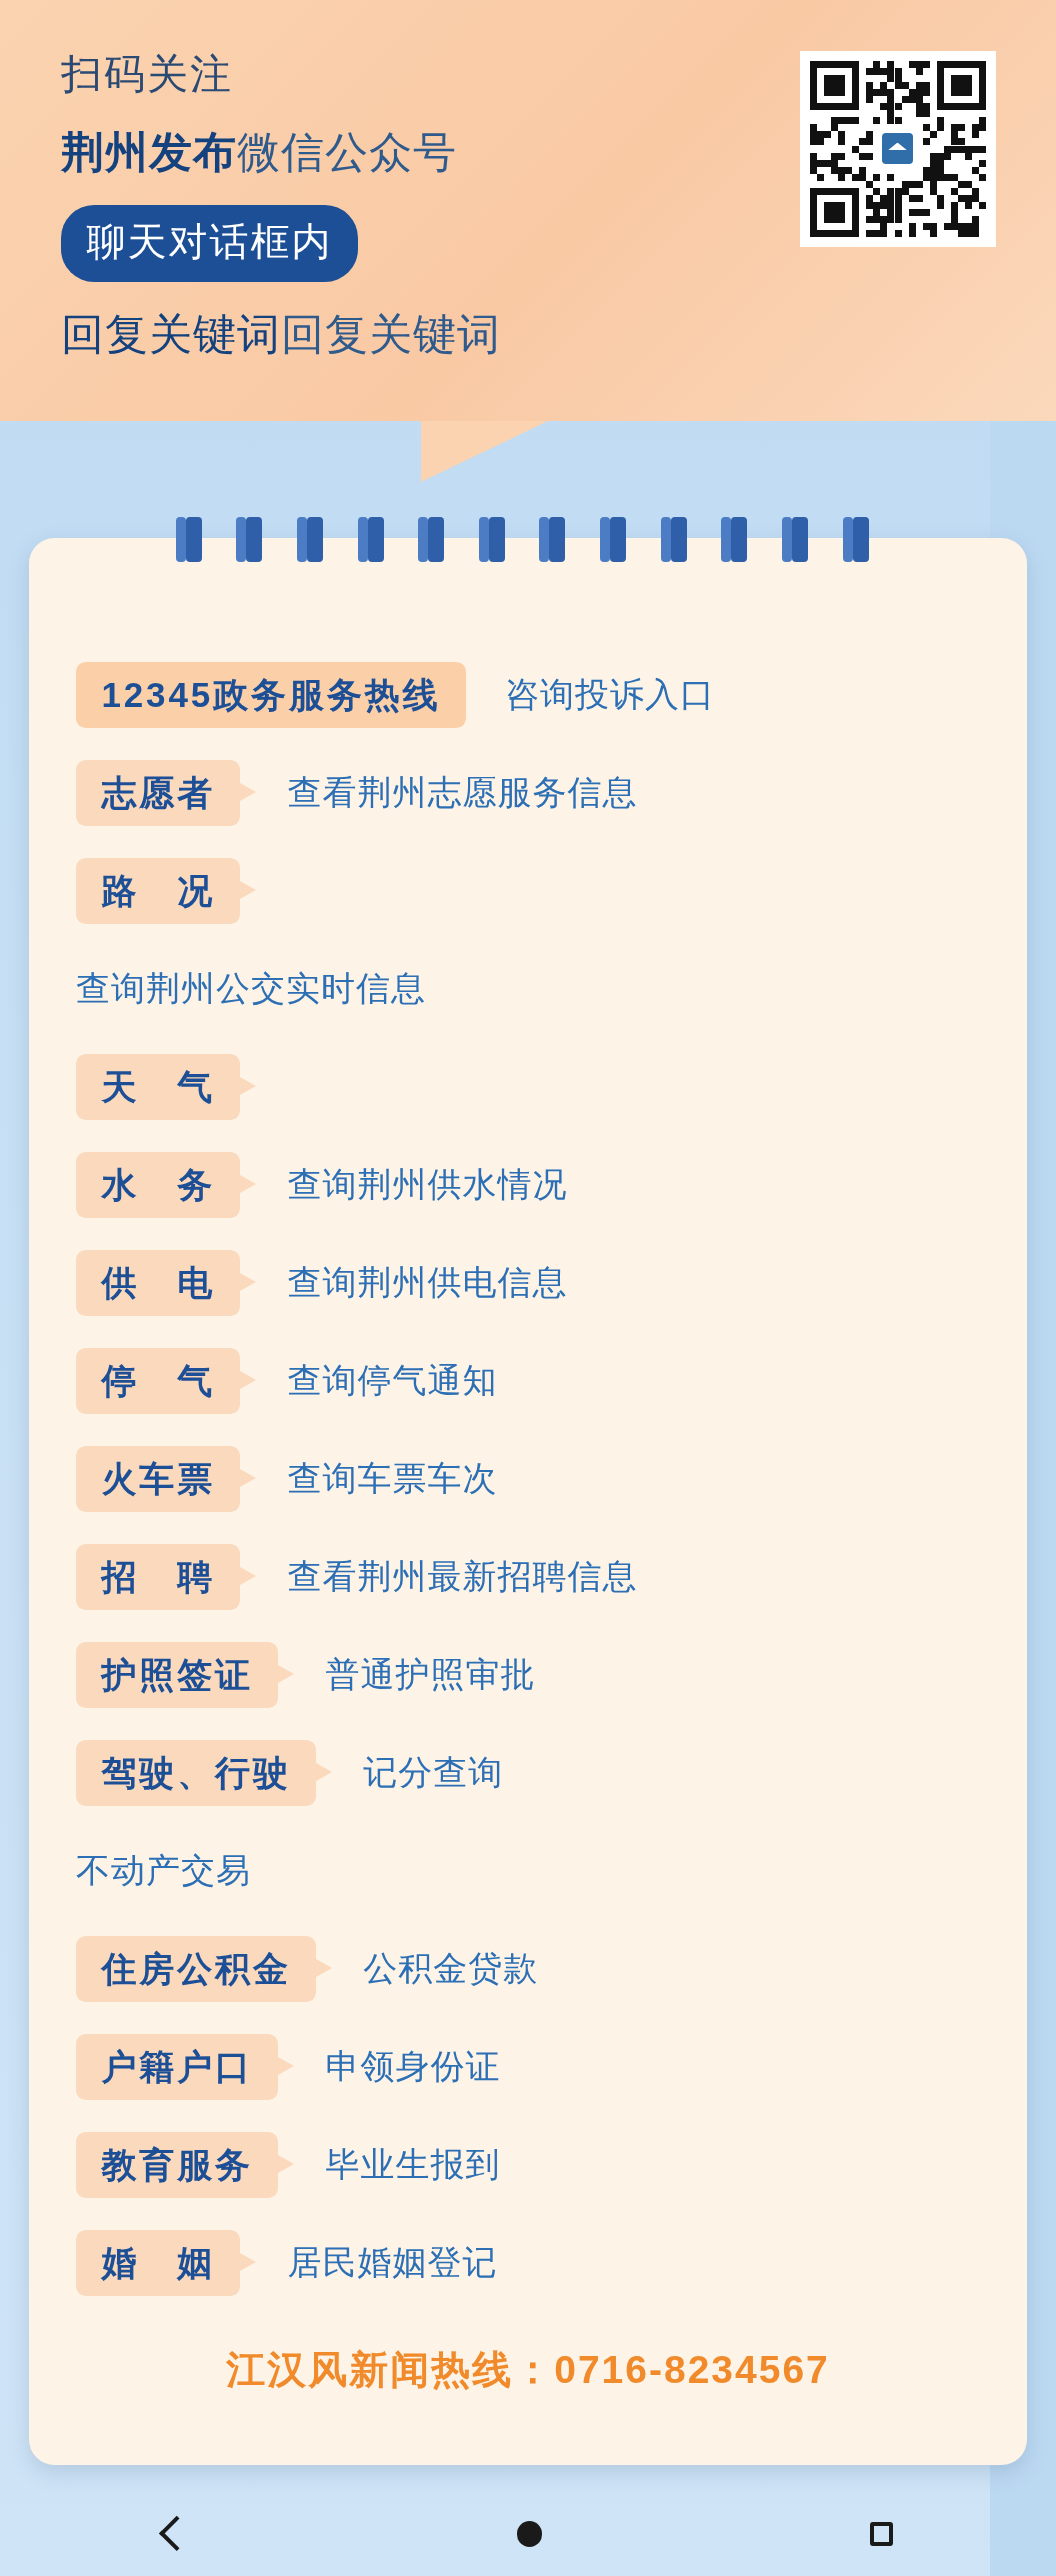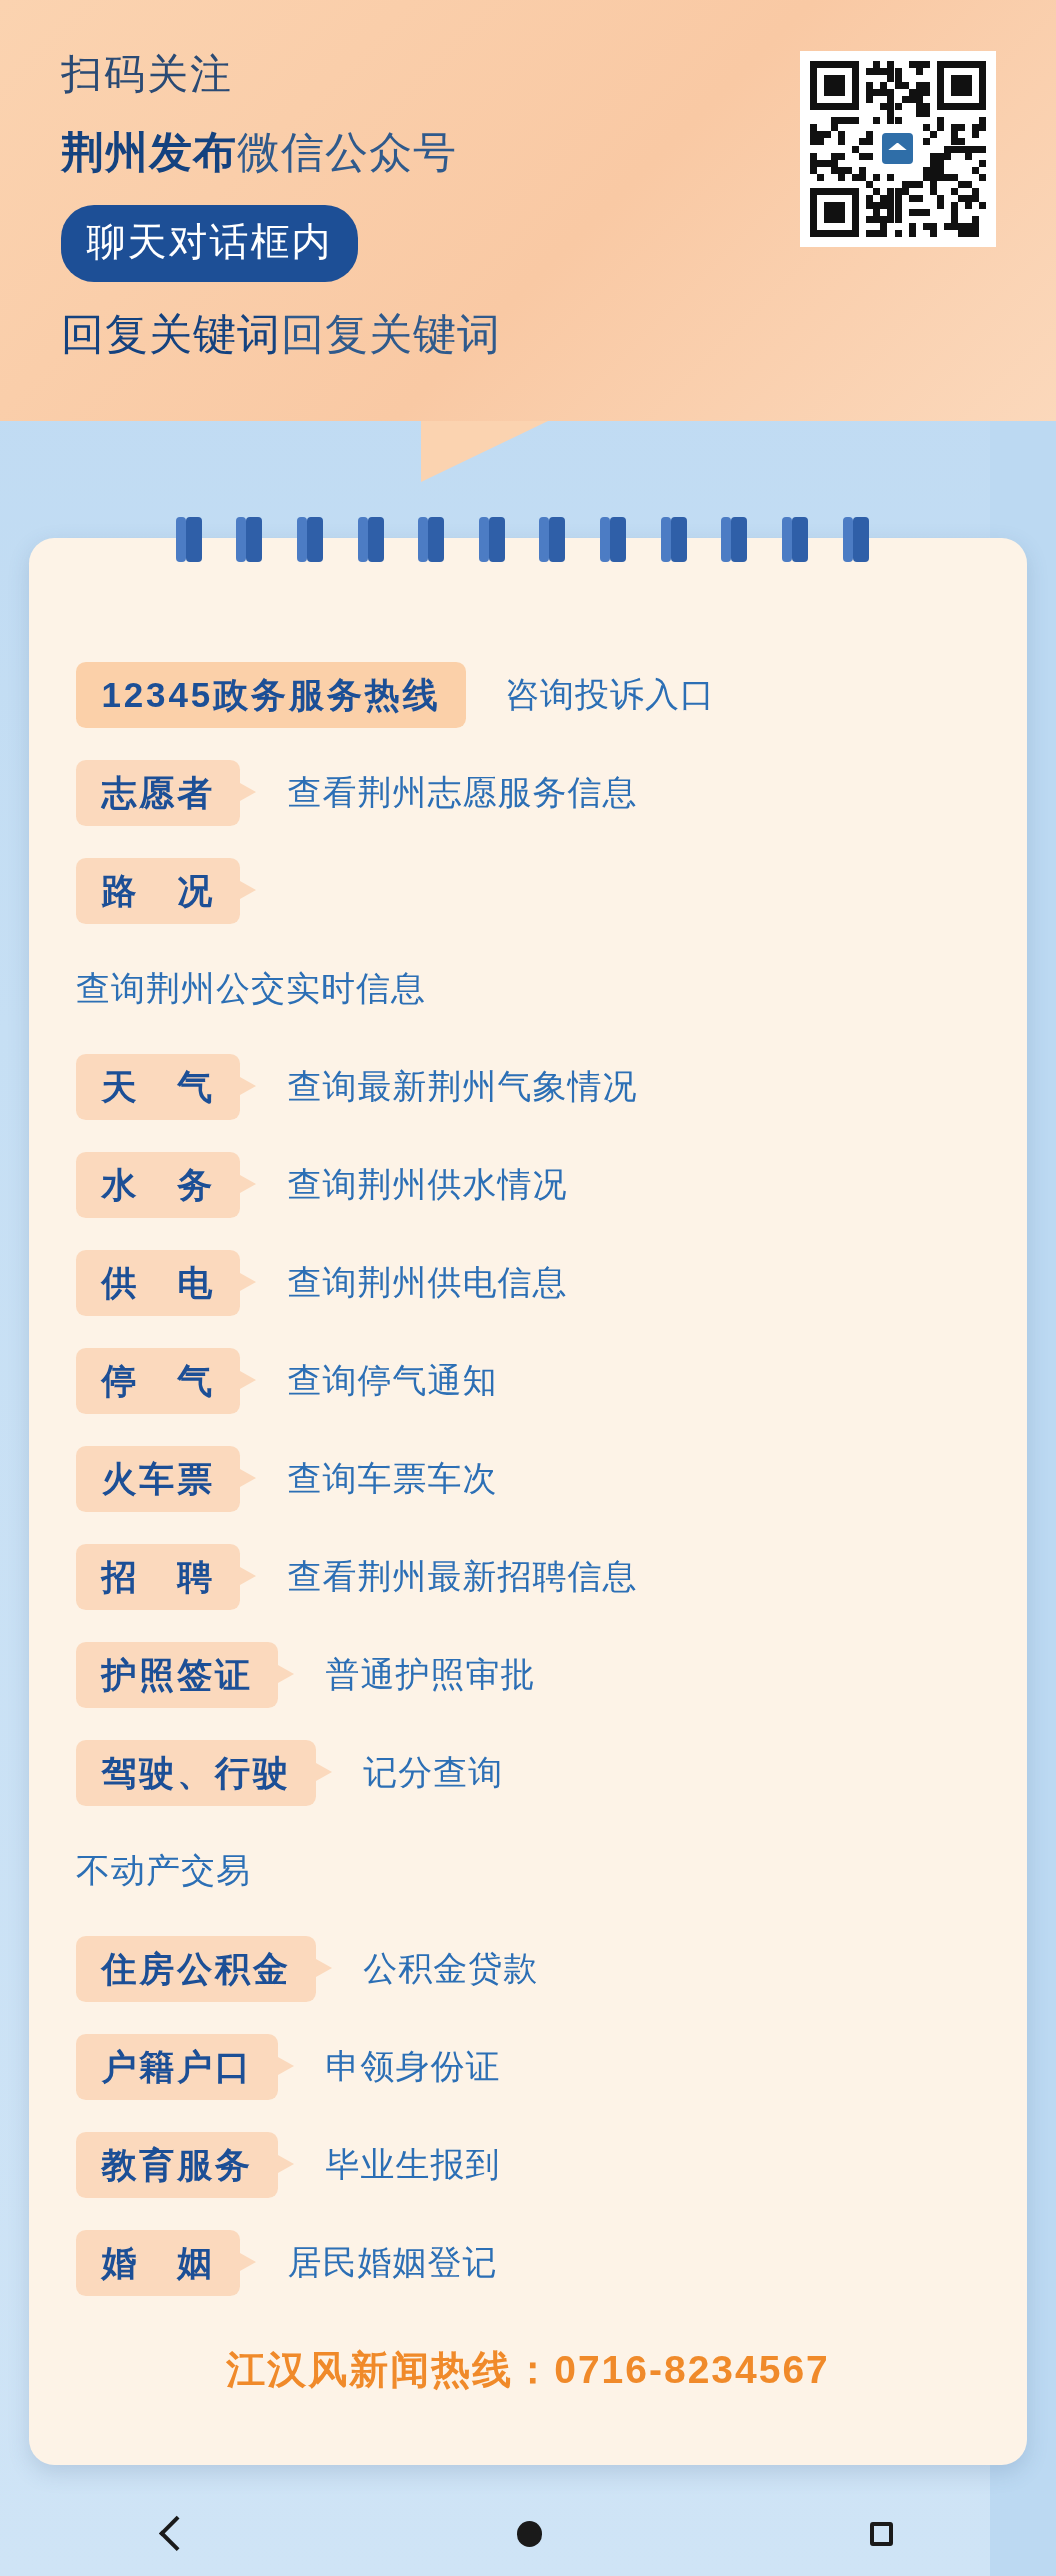--- a/index.html
+++ b/index.html
@@ -572,21 +572,20 @@
           <div class="desc">查看荆州志愿服务信息</div>
         </div>
         <div class="row">
           <div class="kw">路　况</div>
         </div>
         <div class="row">
           <div class="desc">查询荆州公交实时信息</div>
         </div>
         <div class="row">
           <div class="kw">天　气</div>
-          <div class="desc">查询最新荆州气象情况</div>
         </div>
         <div class="row">
           <div class="kw">水　务</div>
           <div class="desc">查询荆州供水情况</div>
         </div>
         <div class="row">
           <div class="kw">供　电</div>
           <div class="desc">查询荆州供电信息</div>
         </div>
         <div class="row">

